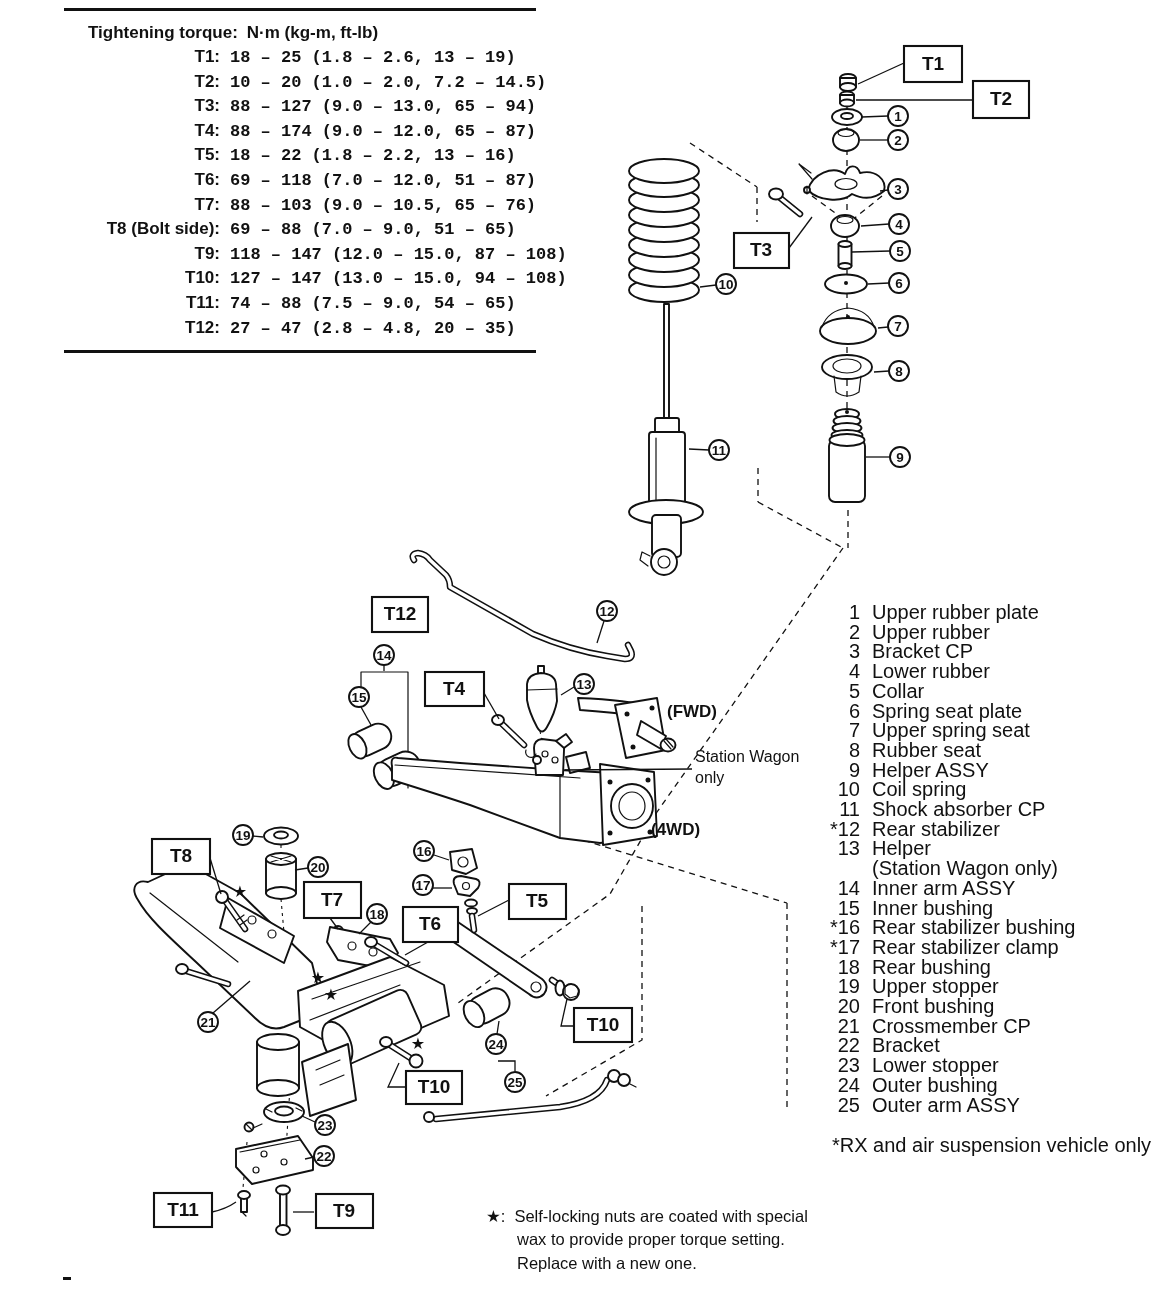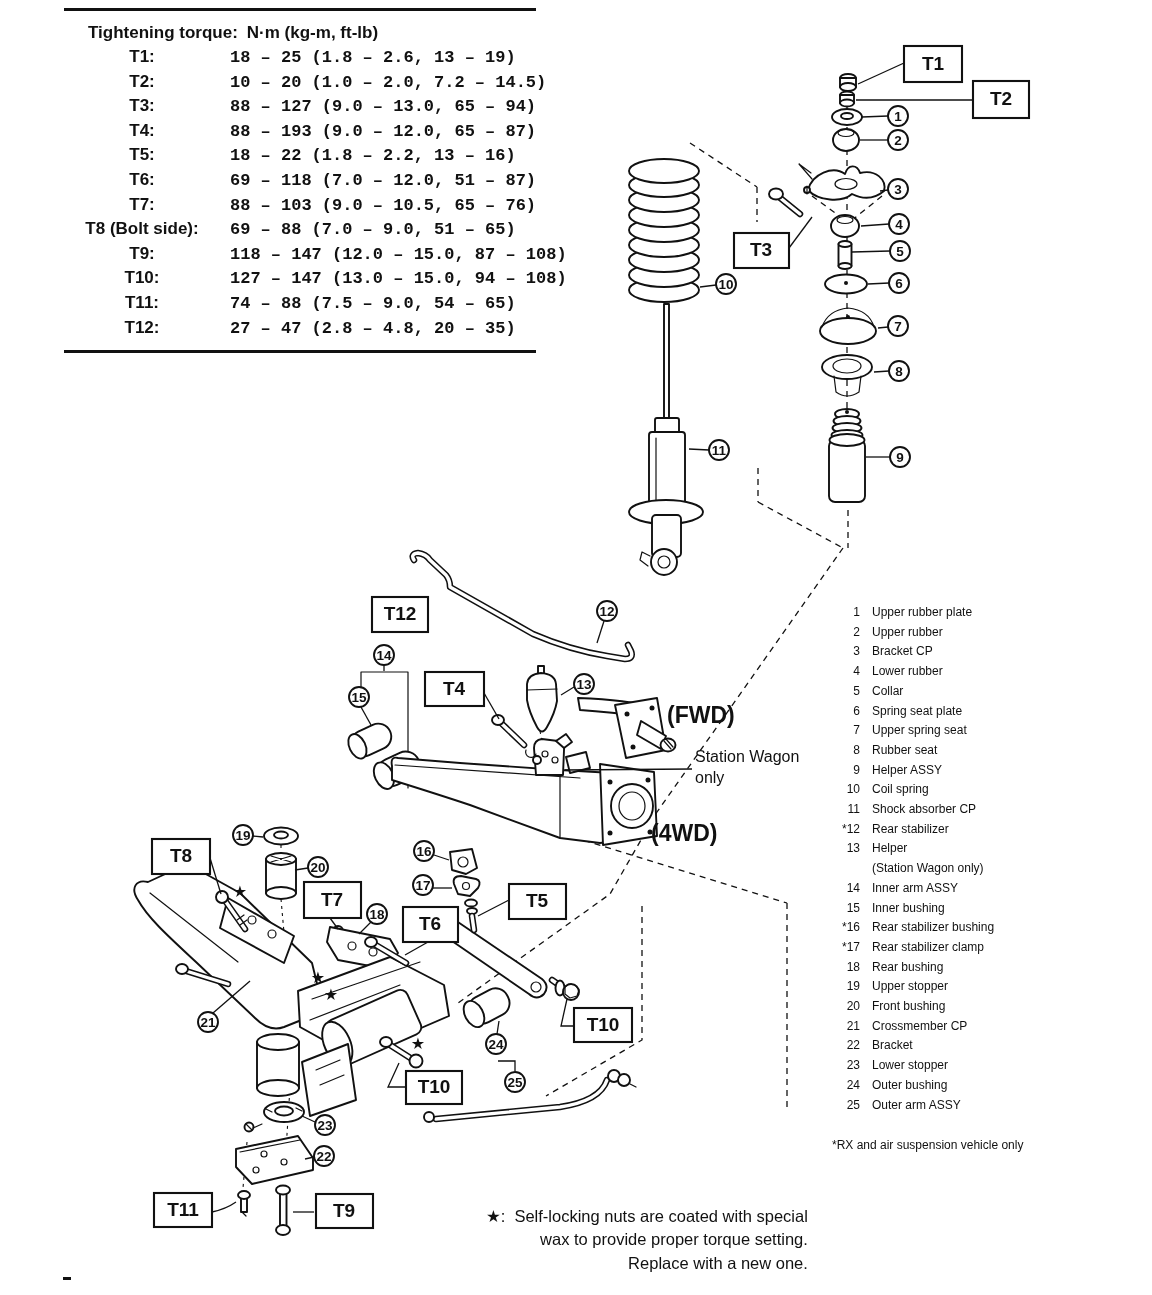--- a/index.html
+++ b/index.html
@@ -6,36 +6,36 @@
   .page{position:relative;width:1152px;height:1295px;background:#ffffff;
         font-family:"Liberation Sans",sans-serif;color:#111;overflow:hidden;margin:0 auto;}
   .page svg{position:absolute;left:0;top:0;}
 
   
   .tt{position:absolute;left:64px;top:8px;width:472px;border-top:3.5px solid #111;
       border-bottom:3.5px solid #111;padding:9px 0 10px 0;font-size:17px;font-weight:bold;}
   .tt-head{padding-left:24px;line-height:25px;white-space:nowrap;}
   .tt-units{margin-left:9px;}
   .tt-row{line-height:23.6px;white-space:nowrap;}
-  .tt-l{display:inline-block;width:156px;text-align:center;}
+  .tt-l{display:inline-block;width:156px;text-align:right;}
   .tt-v{margin-left:10px;font-family:Liberation Mono, monospace;}
 
   
-  .pl{position:absolute;left:820px;top:603px;font-size:12px;line-height:19.7px;}
+  .pl{position:absolute;left:820px;top:603px;font-size:20px;line-height:19.7px;}
   .pl-num{display:inline-block;width:40px;text-align:right;}
   .pl-name{margin-left:12px;}
   .pl-foot{margin-top:21px;margin-left:12px;white-space:nowrap;}
 
   
   .note{position:absolute;left:486px;top:1205px;font-size:16.5px;line-height:23.4px;}
   .note-first .note-marker{margin-right:9px;}
-  .note-cont{padding-left:31px;text-align:right;}
+  .note-cont{padding-left:31px;}
 
   
-  .anno{position:absolute;font-weight:bold;font-size:23px;white-space:nowrap;}
+  .anno{position:absolute;font-weight:bold;font-size:17px;white-space:nowrap;}
   .anno-fwd{left:667px;top:702px;}
   .anno-4wd{left:651px;top:820px;}
   .sw{position:absolute;left:695px;top:746px;font-size:16px;line-height:21px;white-space:nowrap;}
   .page-mark{position:absolute;left:63px;top:1277px;width:8px;height:3px;background:#111;}
 
   
   .fw{fill:#fff;stroke:#111;stroke-width:1.9;stroke-linejoin:round;}
   .thin{fill:none;stroke:#111;stroke-width:1.2;stroke-linejoin:round;stroke-linecap:round;}
   .ldr{fill:none;stroke:#111;stroke-width:1.3;}
   .dash{fill:none;stroke:#111;stroke-width:1.3;stroke-dasharray:6 5;}
@@ -583,21 +583,21 @@
       </g>
   </svg>
 
   <div class="tt">
     <div class="tt-head">
       <span class="tt-title">Tightening torque:</span><span class="tt-units">N·m (kg-m, ft-lb)</span>
     </div>
     <div class="tt-row"><span class="tt-l">T1:</span><span class="tt-v">18 – 25 (1.8 – 2.6, 13 – 19)</span></div>
     <div class="tt-row"><span class="tt-l">T2:</span><span class="tt-v">10 – 20 (1.0 – 2.0, 7.2 – 14.5)</span></div>
     <div class="tt-row"><span class="tt-l">T3:</span><span class="tt-v">88 – 127 (9.0 – 13.0, 65 – 94)</span></div>
-    <div class="tt-row"><span class="tt-l">T4:</span><span class="tt-v">88 – 193 (9.0 – 12.0, 65 – 87)</span></div>
+    <div class="tt-row"><span class="tt-l">T4:</span><span class="tt-v">88 – 174 (9.0 – 12.0, 65 – 87)</span></div>
     <div class="tt-row"><span class="tt-l">T5:</span><span class="tt-v">18 – 22 (1.8 – 2.2, 13 – 16)</span></div>
     <div class="tt-row"><span class="tt-l">T6:</span><span class="tt-v">69 – 118 (7.0 – 12.0, 51 – 87)</span></div>
     <div class="tt-row"><span class="tt-l">T7:</span><span class="tt-v">88 – 103 (9.0 – 10.5, 65 – 76)</span></div>
     <div class="tt-row"><span class="tt-l">T8 (Bolt side):</span><span class="tt-v">69 – 88 (7.0 – 9.0, 51 – 65)</span></div>
     <div class="tt-row"><span class="tt-l">T9:</span><span class="tt-v">118 – 147 (12.0 – 15.0, 87 – 108)</span></div>
     <div class="tt-row"><span class="tt-l">T10:</span><span class="tt-v">127 – 147 (13.0 – 15.0, 94 – 108)</span></div>
     <div class="tt-row"><span class="tt-l">T11:</span><span class="tt-v">74 – 88 (7.5 – 9.0, 54 – 65)</span></div>
     <div class="tt-row"><span class="tt-l">T12:</span><span class="tt-v">27 – 47 (2.8 – 4.8, 20 – 35)</span></div>
   </div>
 

